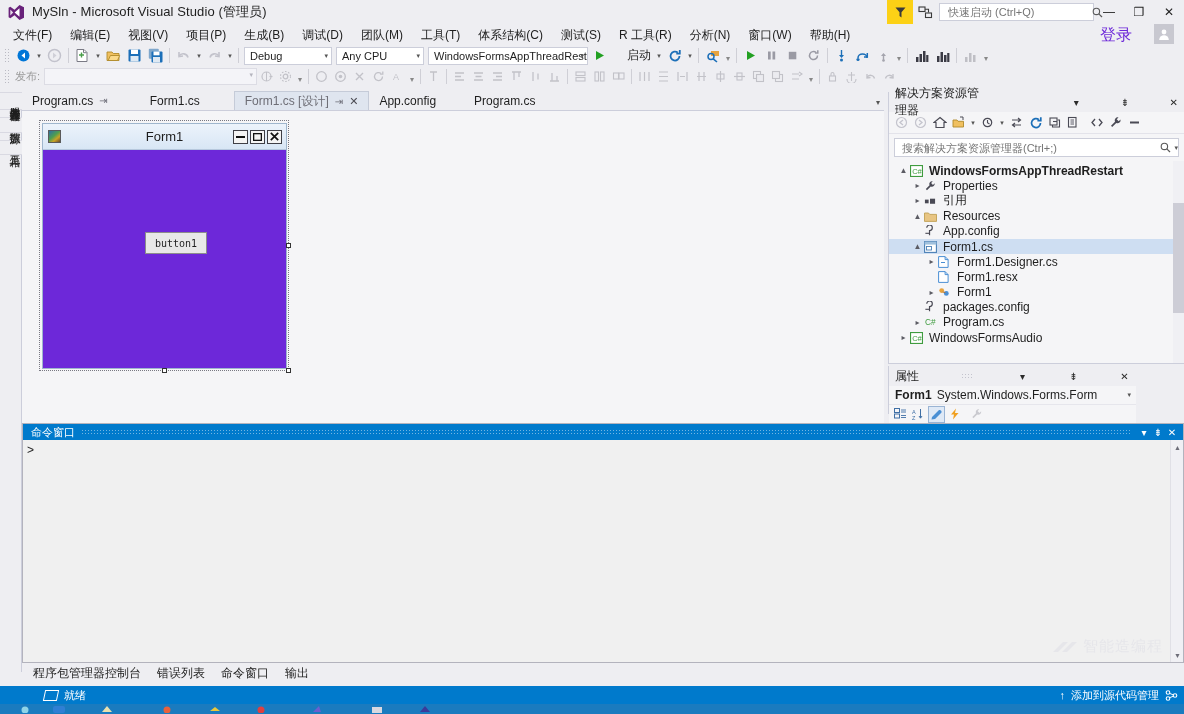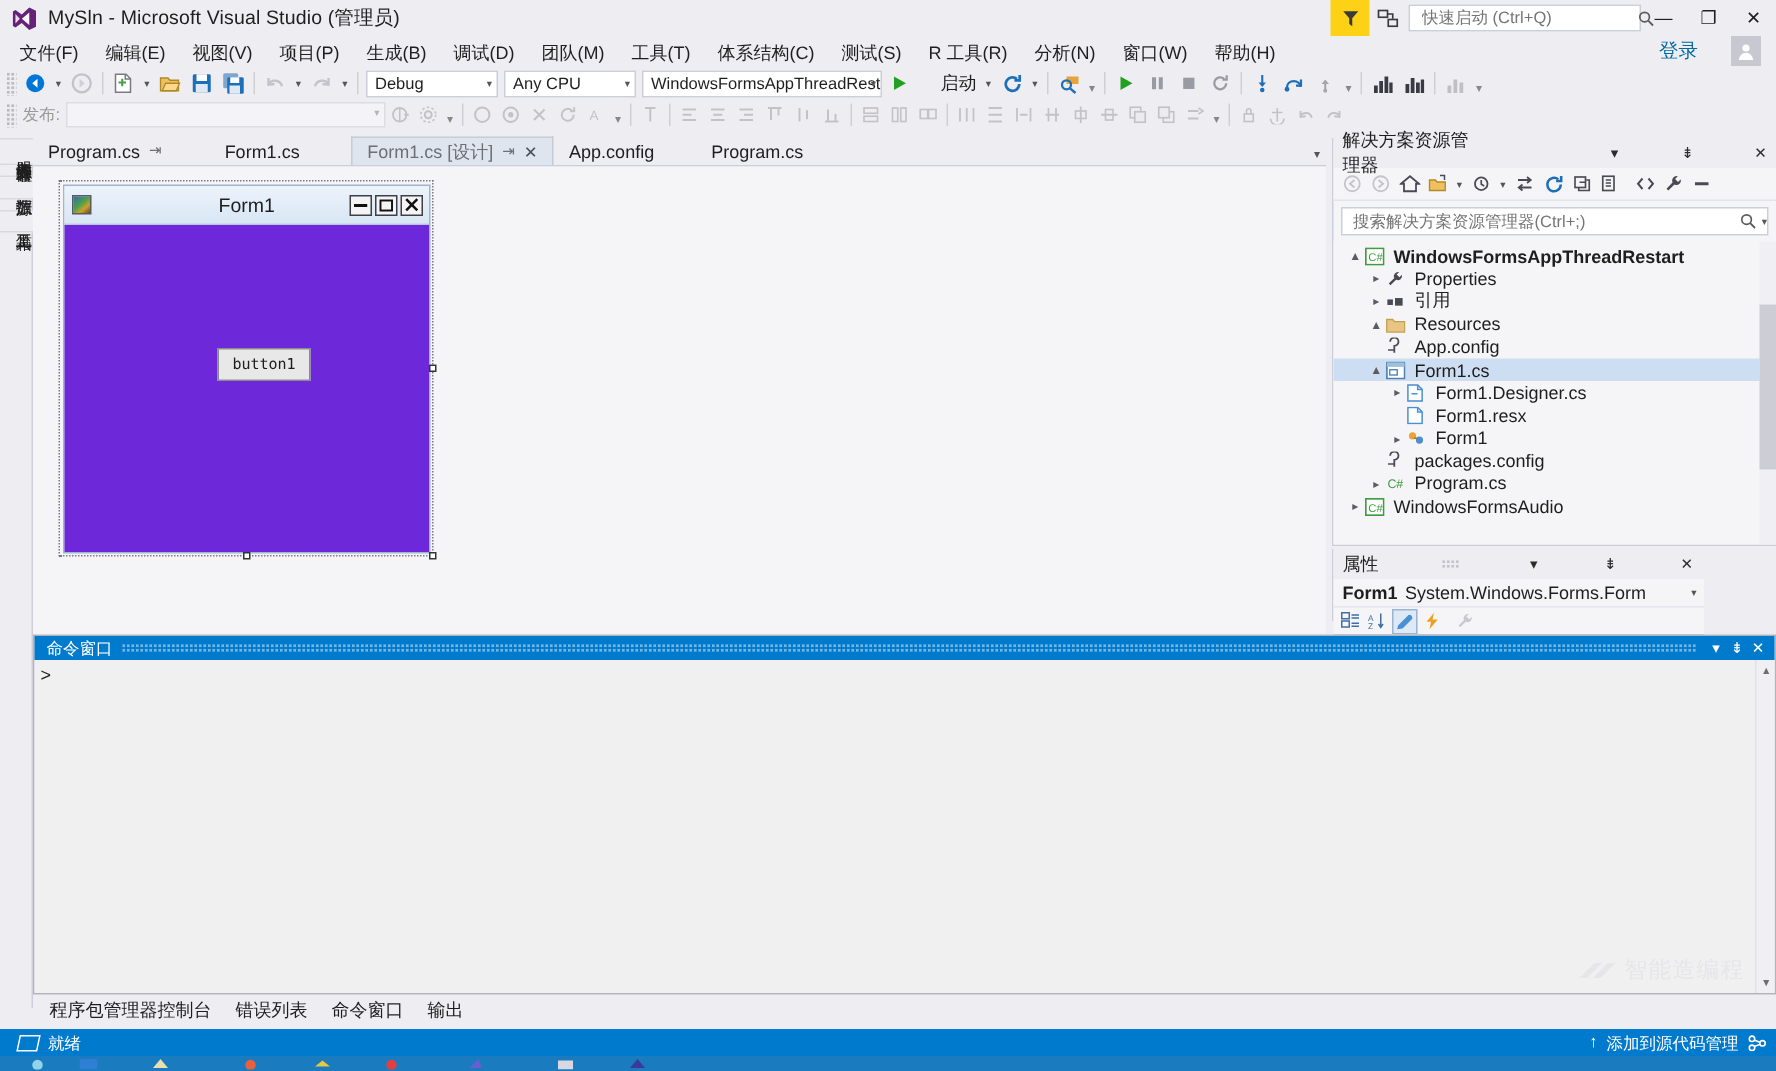--- a/index.html
+++ b/index.html
@@ -45,21 +45,21 @@
   }
 
   
   .menubar {
     position: absolute; top: 25px; left: 0; width: 1184px; height: 20px;
     display: flex; align-items: center; background: #eeeef2;
   }
   .menu-item { padding: 2px 9px; font-size: 12px; color: #1e1e1e; white-space: nowrap; }
   .menu-item:first-child { margin-left: 4px; }
   .signin {
-    position: absolute; right: 52px; top: 25px; font-size: 13px; color: #0369a1;
+    position: absolute; right: 52px; top: 25px; font-size: 16px; color: #6d28d9;
   }
   .acct-icon {
     position: absolute; right: 10px; top: 24px; width: 20px; height: 20px;
     background: #c8c8d0; display:flex; align-items:center; justify-content:center;
   }
 
   
   .toolbar1 {
     position: absolute; top: 45px; left: 0; width: 1184px; height: 21px;
     display: flex; align-items: center; background: #eeeef2;
@@ -257,20 +257,21 @@
     position: absolute; left: 22px; top: 664px; width: 1162px; height: 18px;
     display: flex; align-items: center; background: #eeeef2; gap: 2px; padding-left: 4px;
   }
   .dock-tab { font-size: 12px; color: #1e1e1e; padding: 1px 7px; }
 
   
   .statusbar {
     position: absolute; left: 0; top: 686px; width: 1184px; height: 18px;
     background: #007acc; color: #fff; display: flex; align-items: center;
     font-size: 11px;
+    padding-left: 32px;
   }
   .sb-icon { width: 14px; height: 11px; border: 1.5px solid #fff; margin: 0 6px 0 12px;
      transform: skewX(-12deg); }
   .sb-right { position: absolute; right: 6px; display: flex; align-items: center; gap: 6px; }
   .sb-up { font-size: 11px; }
 
   
   .taskbar {
     position: absolute; left: 0; top: 704px; width: 1184px; height: 10px;
     background: #1a7bbf;

